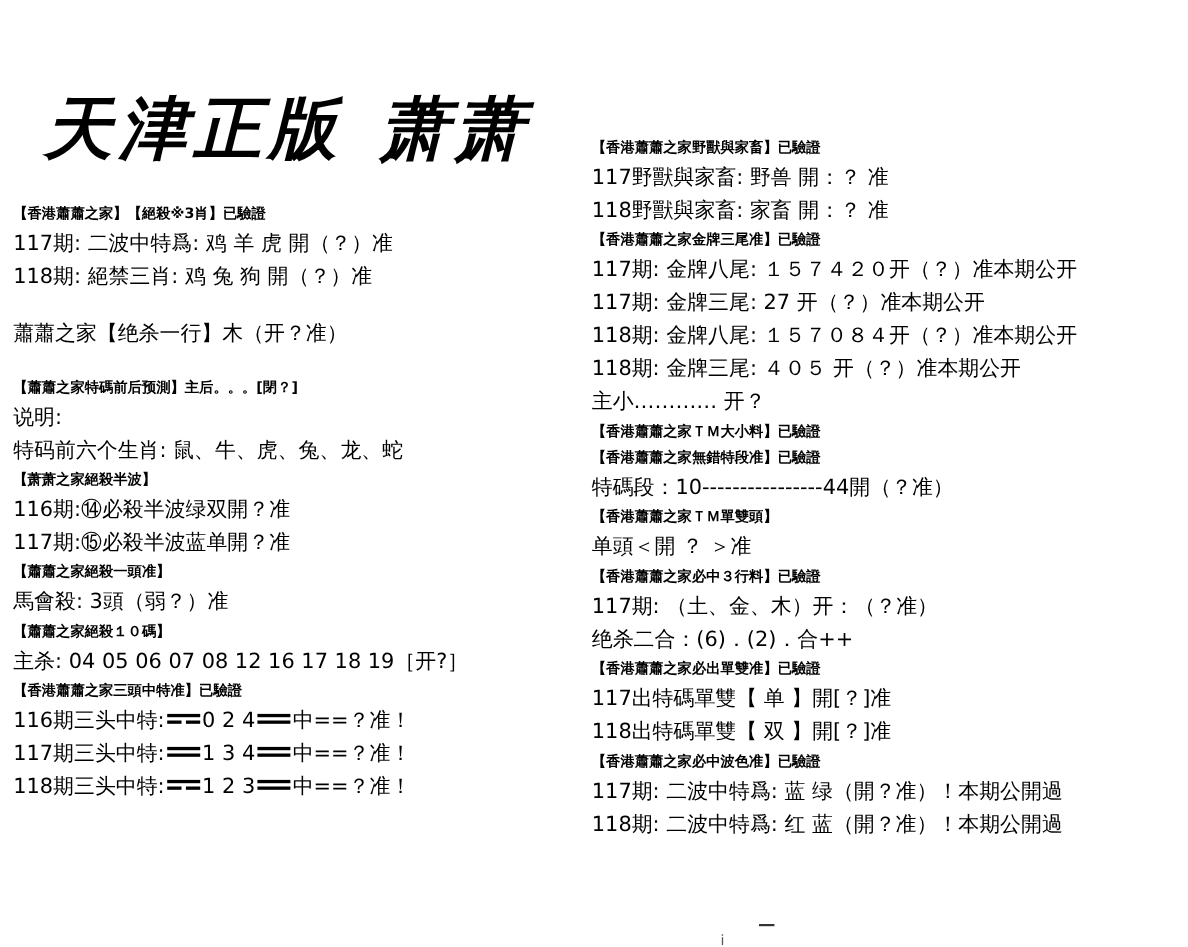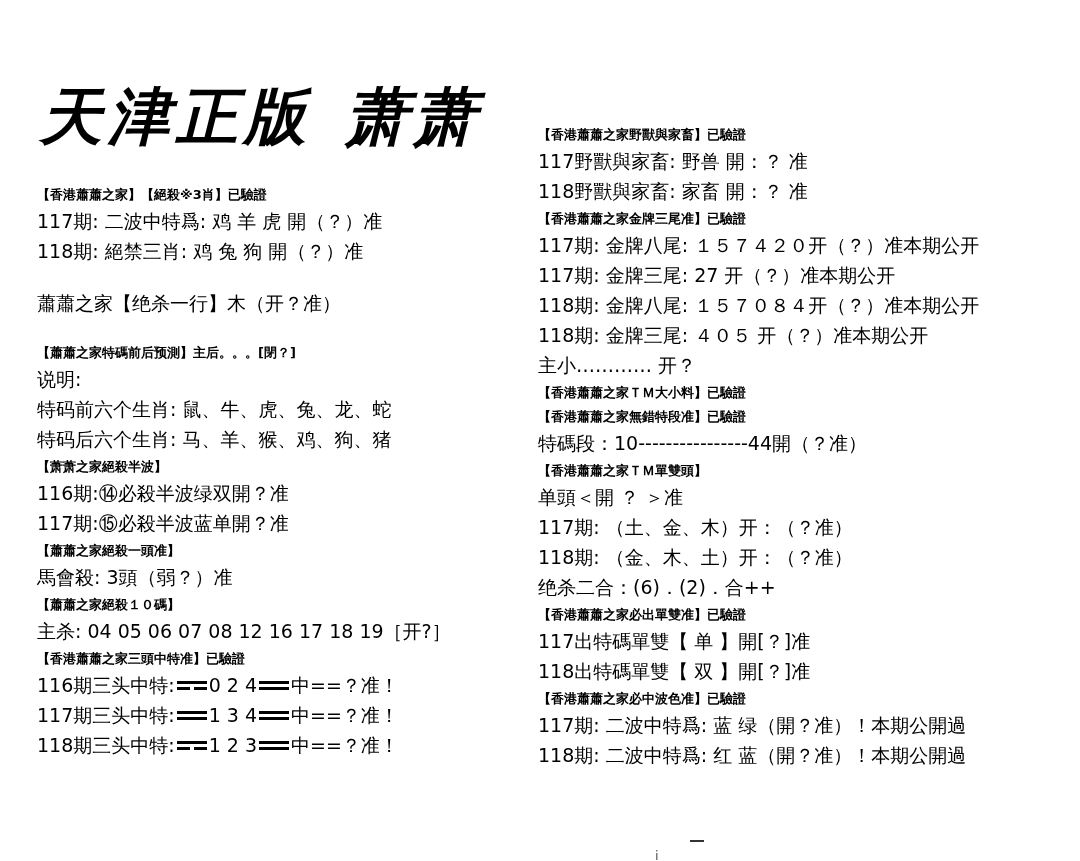--- a/index.html
+++ b/index.html
@@ -37,21 +37,21 @@
     display: inline-block;
     width: 34px;
   }
   .col {
     position: absolute;
     top: 160px;
     font-size: 19px;
     line-height: 1.0;
   }
   .col-left {
-    left: 37px;
+    left: 12px;
     width: 490px;
   }
   .col-right {
     left: 538px;
     top: 100px;
     width: 530px;
   }
   .line {
     white-space: nowrap;
     margin-bottom: 11px;
@@ -59,21 +59,20 @@
   }
   .hdr {
     font-weight: bold;
     font-size: 13px;
   }
   .gap-lg { height: 22px; }
   .hexline {
     white-space: nowrap;
     margin-bottom: 11px;
     display: flex;
-    align-items: center;
     gap: 0px;
   }
   .hexline .seg { display: inline-block; }
   .hex {
     display: inline-block;
     width: 30px;
     vertical-align: middle;
     margin: 0 2px;
   }
   .hex i {
@@ -117,21 +116,20 @@
   <div class="col col-left" id="left-col">
       <div class="line hdr">【香港蕭蕭之家】【絕殺※3肖】已驗證</div>
       <div class="line">117期: 二波中特爲: 鸡 羊 虎 開（？）准</div>
       <div class="line">118期: 絕禁三肖: 鸡 兔 狗 開（？）准</div>
       <div class="gap-lg"></div>
       <div class="line">蕭蕭之家【绝杀一行】木（开？准）</div>
       <div class="gap-lg"></div>
       <div class="line hdr">【蕭蕭之家特碼前后预測】主后。。。[閉？]</div>
       <div class="line">说明:</div>
       <div class="line">特码前六个生肖: 鼠、牛、虎、兔、龙、蛇</div>
-      <div class="line">特码后六个生肖: 马、羊、猴、鸡、狗、猪</div>
       <div class="line hdr">【萧萧之家絕殺半波】</div>
       <div class="line">116期:⑭必殺半波绿双開？准</div>
       <div class="line">117期:⑮必殺半波蓝单開？准</div>
       <div class="line hdr">【蕭蕭之家絕殺一頭准】</div>
       <div class="line">馬會殺: 3頭（弱？）准</div>
       <div class="line hdr">【蕭蕭之家絕殺１０碼】</div>
       <div class="line">主杀: 04 05 06 07 08 12 16 17 18 19［开?］</div>
       <div class="line hdr">【香港蕭蕭之家三頭中特准】已驗證</div>
       <div class="hexline">
         <span class="seg">116期三头中特: </span>
@@ -181,22 +179,22 @@
       <div class="line">117期: 金牌八尾: １５７４２０开（？）准本期公开</div>
       <div class="line">117期: 金牌三尾: 27          开（？）准本期公开</div>
       <div class="line">118期: 金牌八尾: １５７０８４开（？）准本期公开</div>
       <div class="line">118期: 金牌三尾: ４０５          开（？）准本期公开</div>
       <div class="line">主小…………  开？</div>
       <div class="line hdr">【香港蕭蕭之家ＴＭ大小料】已驗證</div>
       <div class="line hdr">【香港蕭蕭之家無錯特段准】已驗證</div>
       <div class="line">特碼段：10----------------44開（？准）</div>
       <div class="line hdr">【香港蕭蕭之家ＴＭ單雙頭】</div>
       <div class="line">单頭＜開 ？ ＞准</div>
+      <div class="line hdr">【香港蕭蕭之家必中３行料】已驗證</div>
       <div class="line">117期:  （土、金、木）开：（？准）</div>
-      <div class="line">118期:  （金、木、土）开：（？准）</div>
       <div class="line">绝杀二合：(6)．(2)．合++</div>
       <div class="line hdr">【香港蕭蕭之家必出單雙准】已驗證</div>
       <div class="line">117出特碼單雙【 单 】開[？]准</div>
       <div class="line">118出特碼單雙【 双 】開[？]准</div>
       <div class="line hdr">【香港蕭蕭之家必中波色准】已驗證</div>
       <div class="line">117期: 二波中特爲: 蓝 绿（開？准）！本期公開過</div>
       <div class="line">118期: 二波中特爲: 红 蓝（開？准）！本期公開過</div>
     </div>
 
   <div class="footdash"></div>

